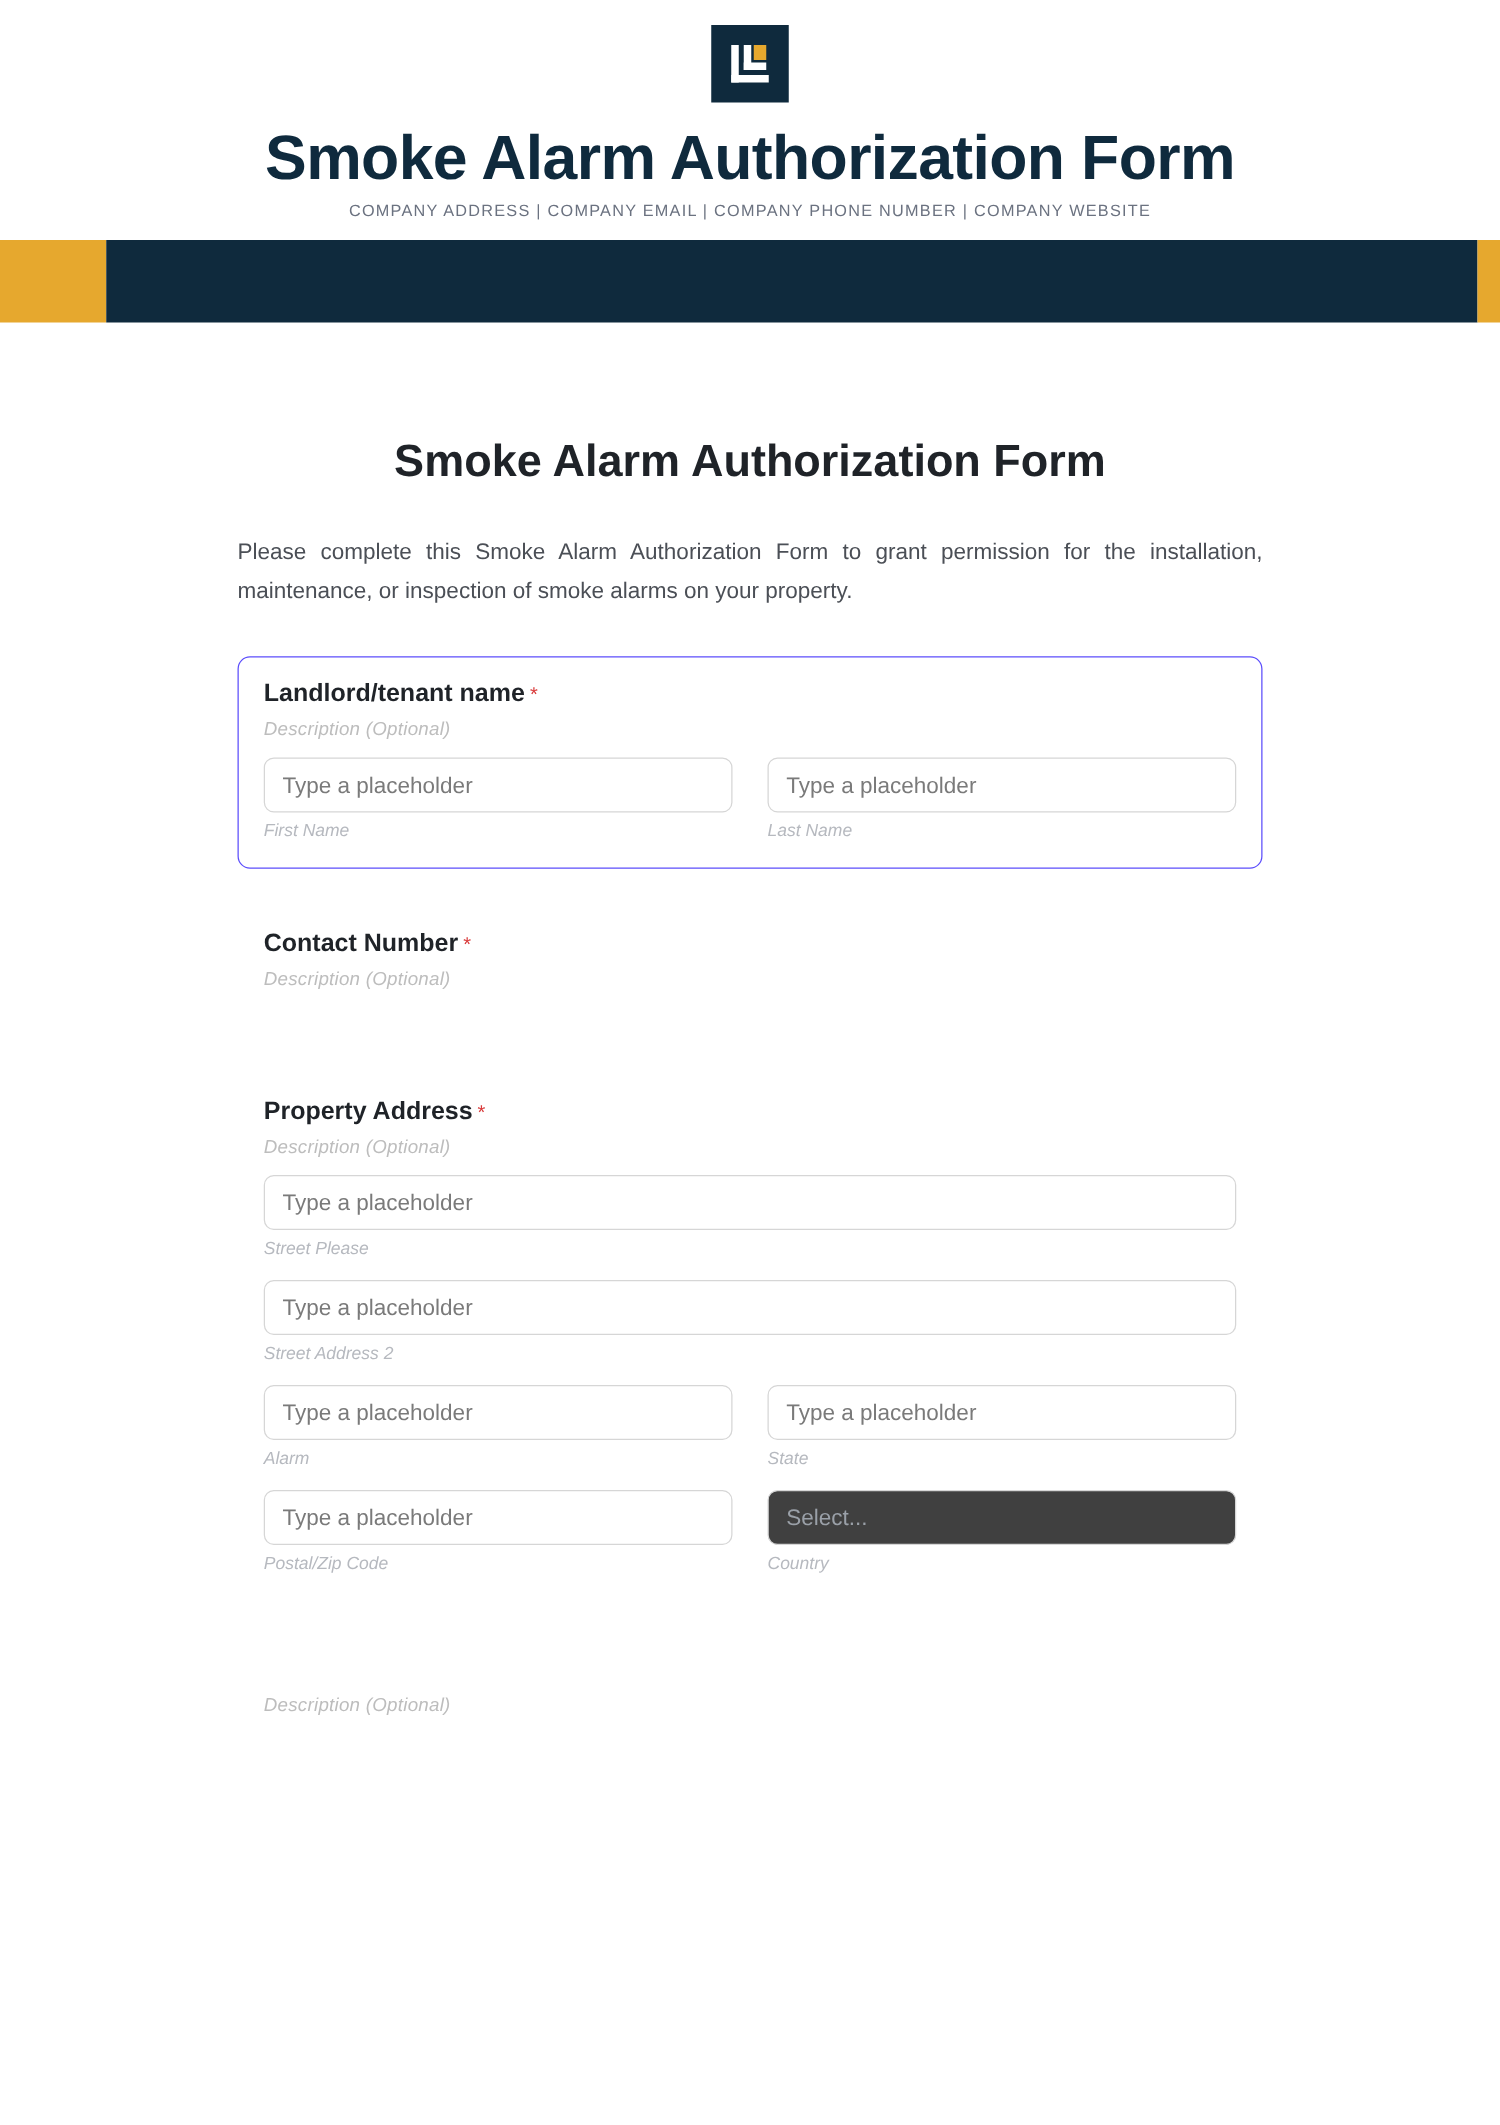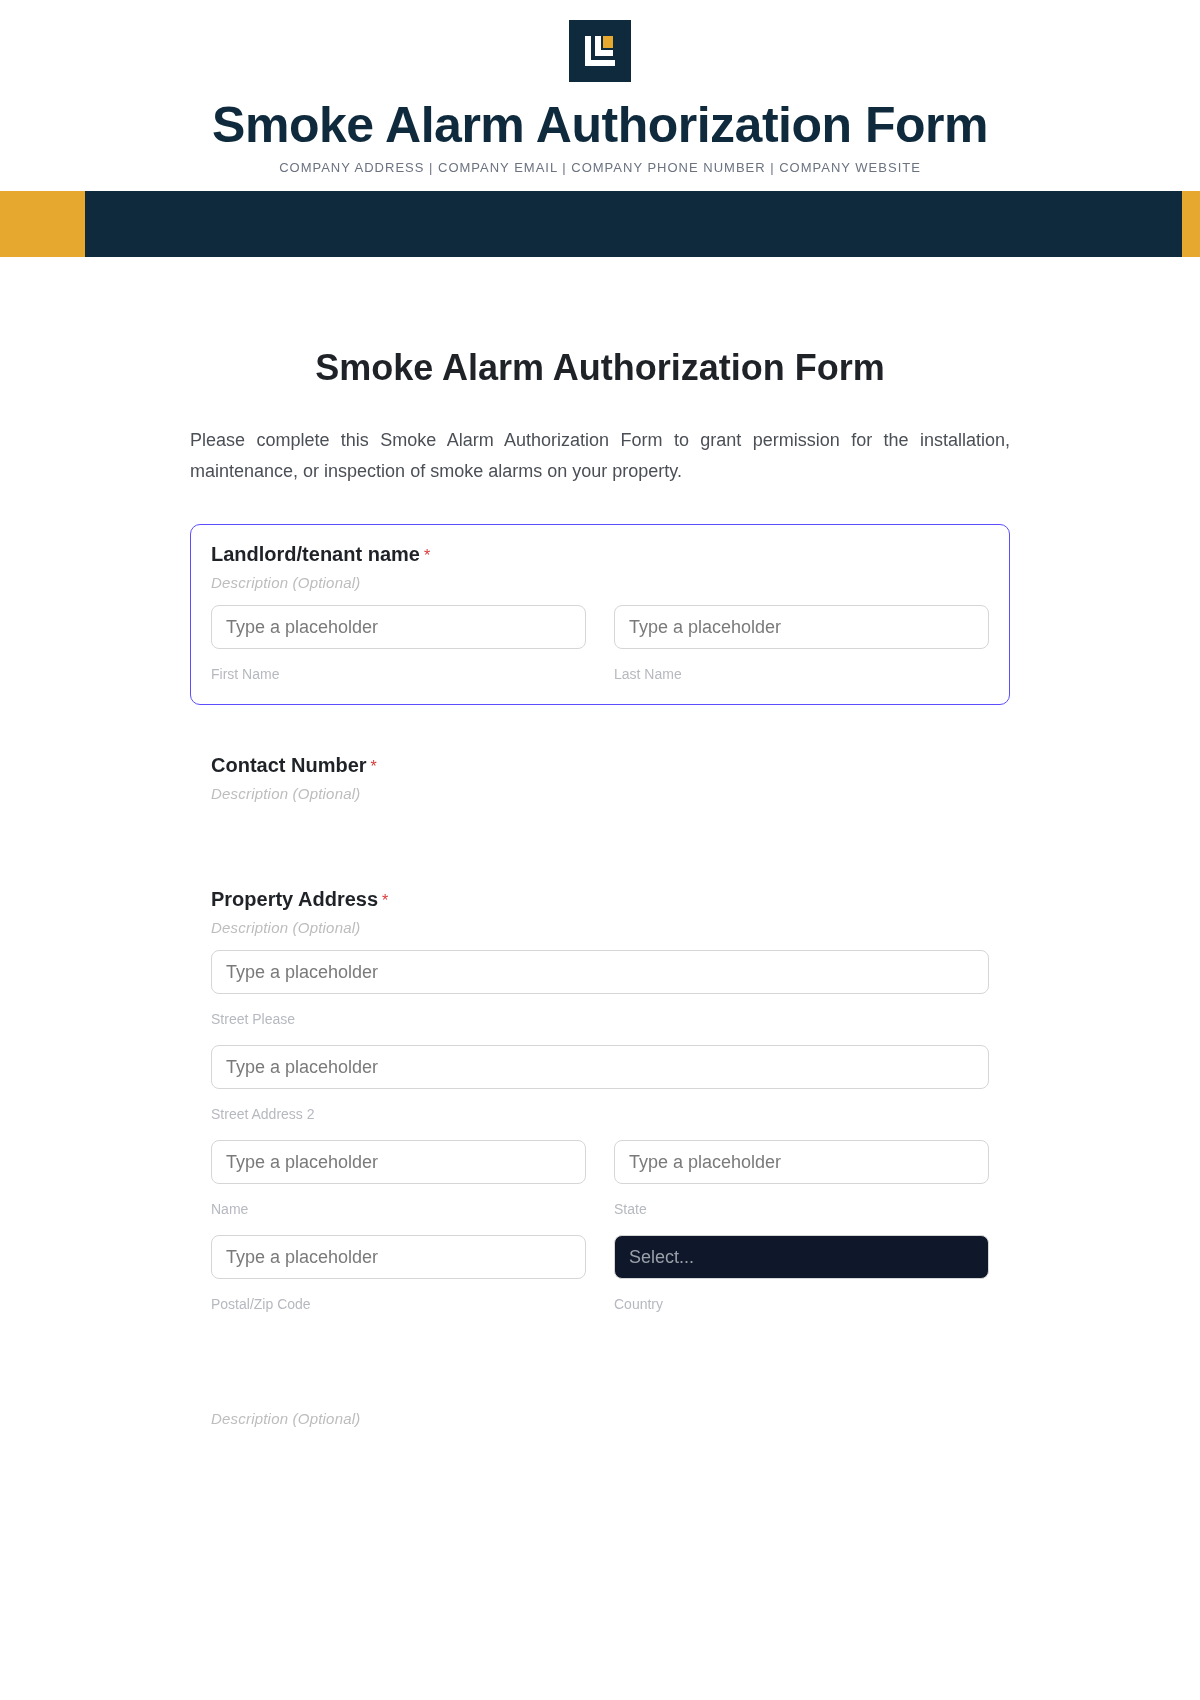--- a/index.html
+++ b/index.html
@@ -116,28 +116,29 @@
   }
   .input::placeholder { color: #7a7a7a; }
   .select {
     width:100%;
     height:44px;
     border:1px solid #d6d6d6;
     border-radius:8px;
     padding:0 14px;
     font-size:18px;
     color:#9aa0a8;
-    background:#0f172a;
+    background:#404040;
     display:flex;
     align-items:center;
   }
   .sublabel {
     font-size: 14px;
     color: #b6b9bf;
-    margin-top: 17px;
+    margin-top: 6px;
+    font-style: italic;
   }
   .field-block { margin-bottom: 18px; }
 </style>
 </head>
 <body>
 
 <div class="header">
   <div class="logo-box">
     <div class="logo-u">
       <svg viewBox="0 0 34 34">
@@ -199,21 +200,21 @@
     </div>
 
     <div class="field-block">
       <input class="input" placeholder="Type a placeholder" style="">
       <div class="sublabel">Street Address 2</div>
     </div>
 
     <div class="row field-block">
       <div class="col">
         <input class="input" placeholder="Type a placeholder" style="">
-        <div class="sublabel">Name</div>
+        <div class="sublabel">Alarm</div>
       </div>
       <div class="col">
         <input class="input" placeholder="Type a placeholder" style="">
         <div class="sublabel">State</div>
       </div>
     </div>
 
     <div class="row field-block">
       <div class="col">
         <input class="input" placeholder="Type a placeholder" style="">

